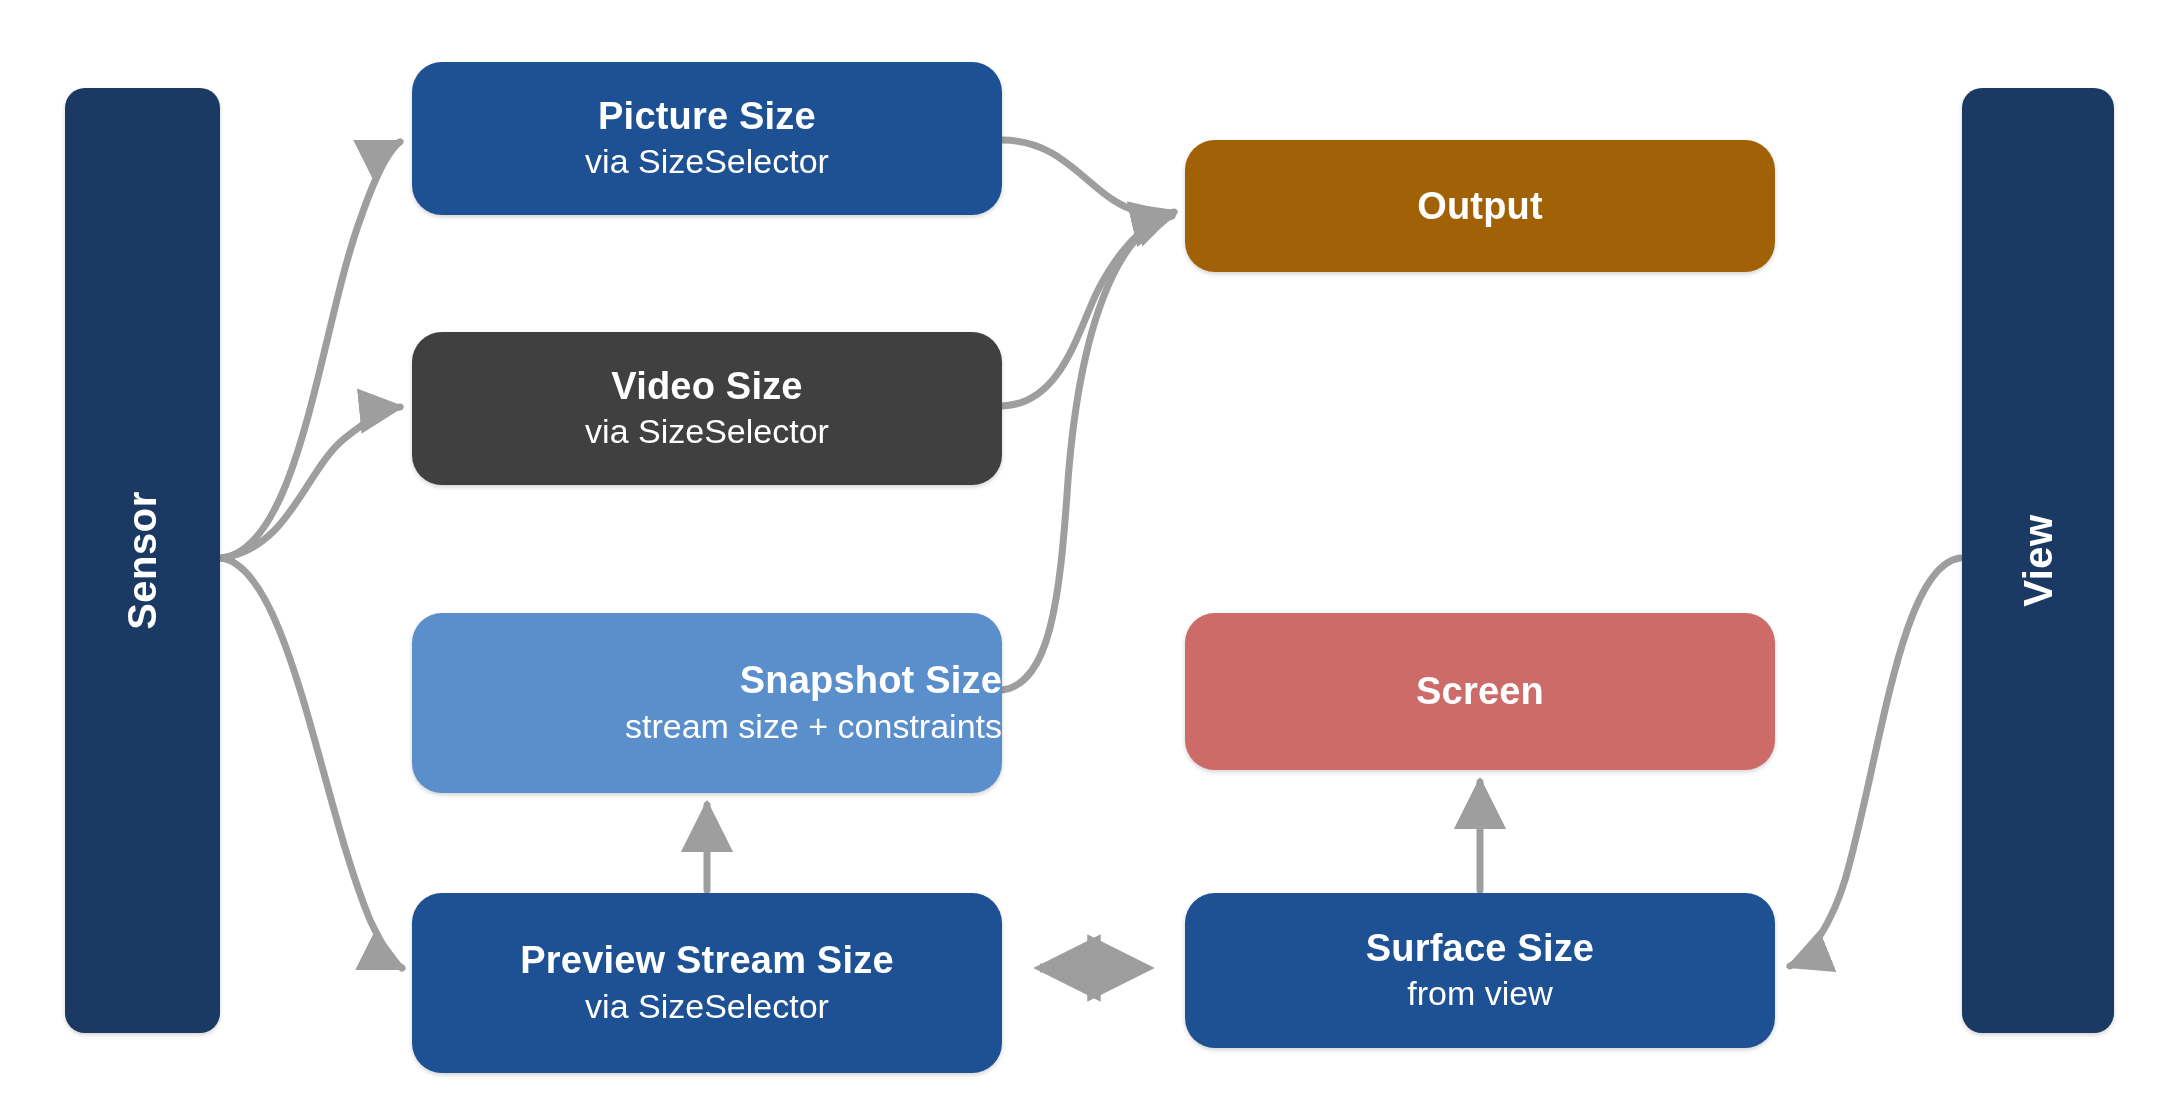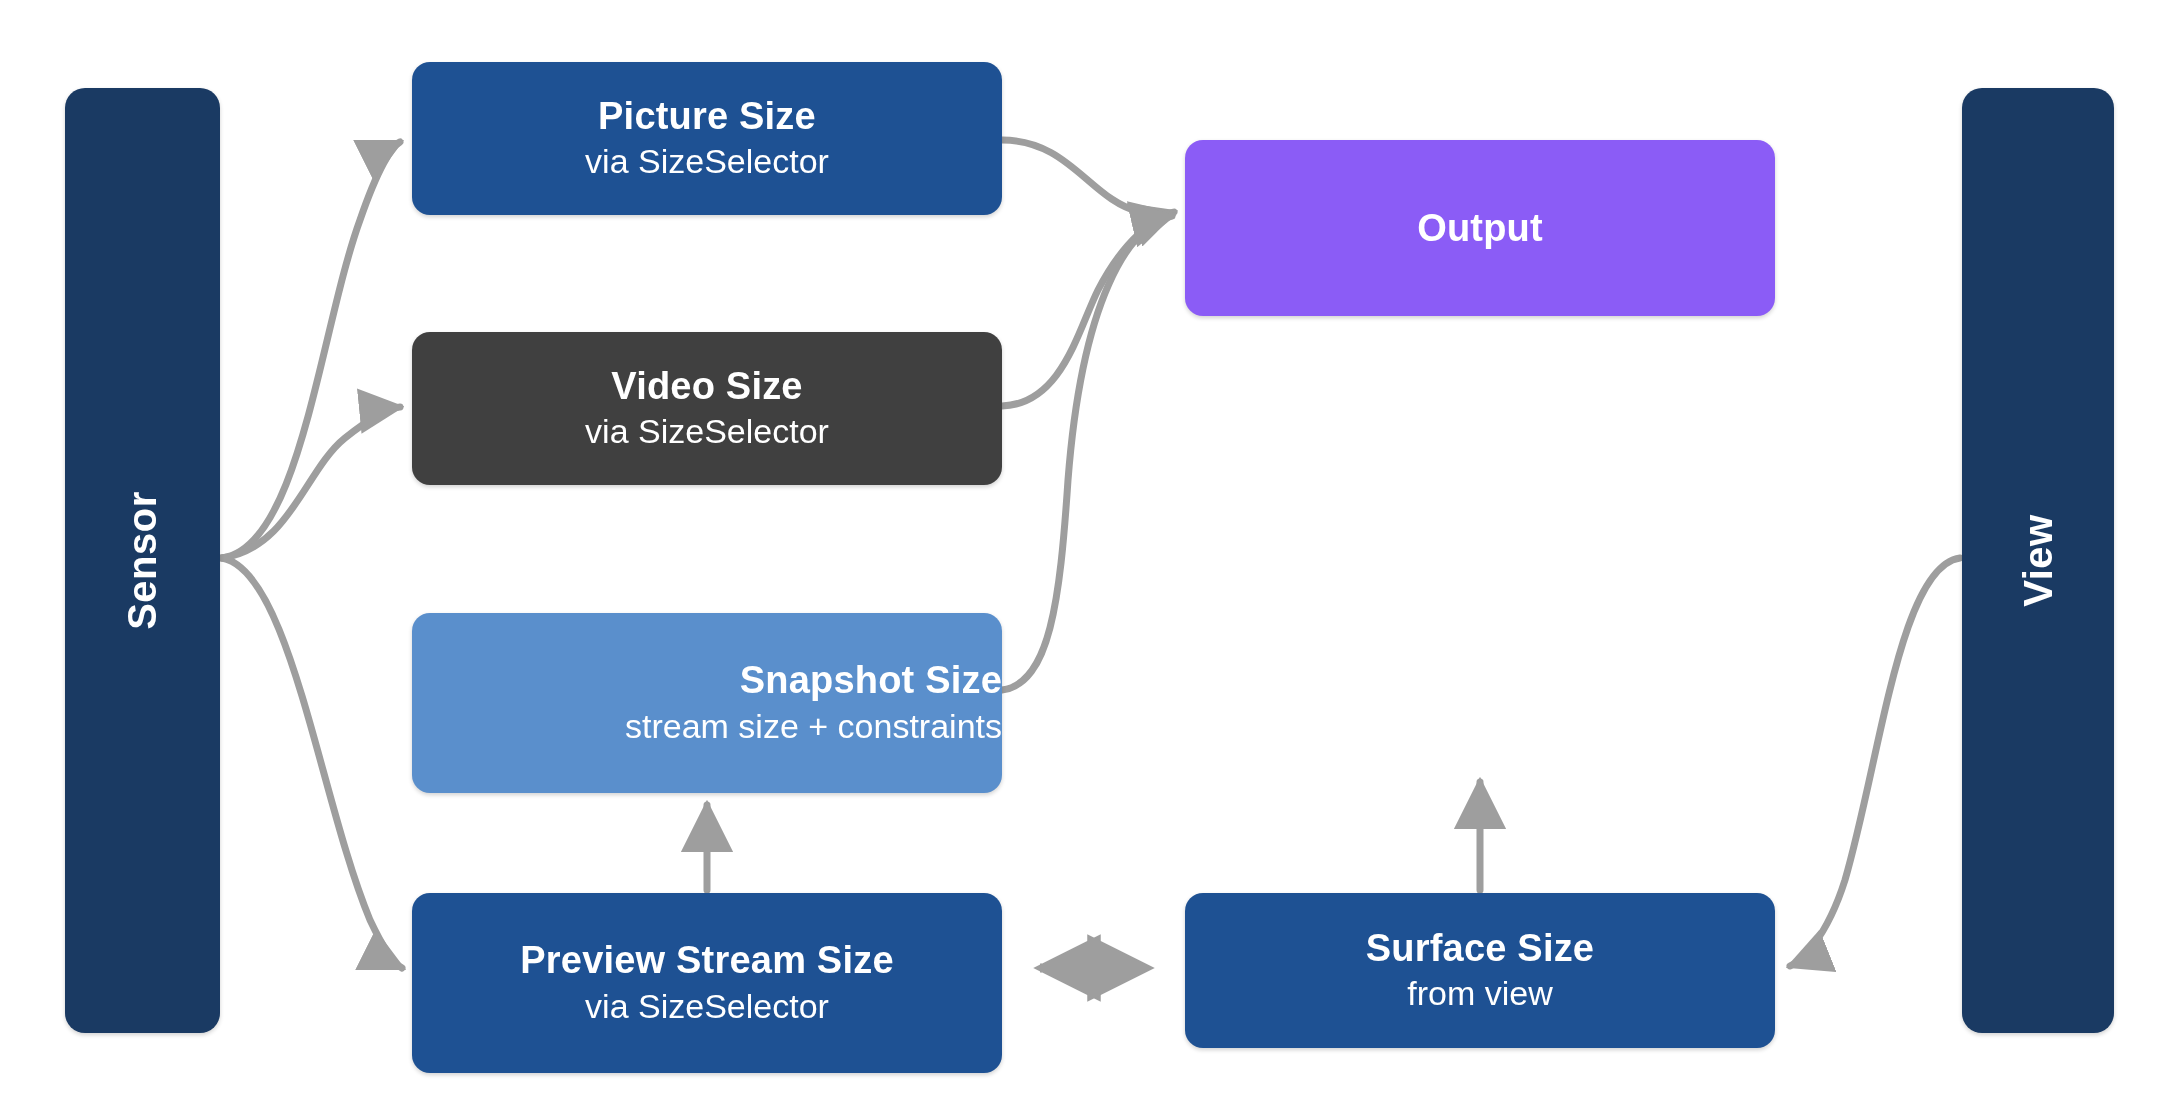--- a/index.html
+++ b/index.html
@@ -23,21 +23,21 @@
     position: absolute;
     left: 0;
     top: 0;
     width: 2182px;
     height: 1104px;
     pointer-events: none;
   }
   .node {
     position: absolute;
     box-sizing: border-box;
-    border-radius: 18px;
+    border-radius: 30px;
     display: flex;
     flex-direction: column;
     align-items: center;
     justify-content: center;
     text-align: center;
     color: #ffffff;
     box-shadow: 0 2px 4px rgba(0,0,0,0.18);
     z-index: 2;
   }
   .node .title {
@@ -73,21 +73,21 @@
   }
   
   .lane-sensor { left: 65px;   top: 88px;  width: 155px; height: 945px; }
   .lane-view   { left: 1962px; top: 88px;  width: 152px; height: 945px; }
 
   .n-picture   { left: 412px;  top: 62px;  width: 590px; height: 153px; background: #1e5193; }
   .n-video     { left: 412px;  top: 332px; width: 590px; height: 153px; background: #404040; }
   .n-snapshot  { left: 412px;  top: 613px; width: 590px; height: 180px; background: #5a8fcc; align-items: flex-end; }
   .n-preview   { left: 412px;  top: 893px; width: 590px; height: 180px; background: #1e5193; }
 
-  .n-output    { left: 1185px; top: 140px; width: 590px; height: 176px; background: #8b5cf6; }
+  .n-output    { left: 1185px; top: 140px; width: 590px; height: 132px; background: #a16207; }
   .n-screen    { left: 1185px; top: 613px; width: 590px; height: 157px; background: #cd6b68; }
   .n-surface   { left: 1185px; top: 893px; width: 590px; height: 155px; background: #1e5193; }
 
   .n-output .title, .n-screen .title { font-size: 38px; }
 </style>
 </head>
 <body>
 
 <div id="canvas">
 
@@ -155,19 +155,22 @@
 
   <div class="node n-preview">
     <span class="title">Preview Stream Size</span>
     <span class="subtitle">via SizeSelector</span>
   </div>
 
   <div class="node n-output">
     <span class="title">Output</span>
   </div>
 
+  <div class="node n-screen">
+    <span class="title">Screen</span>
+  </div>
 
   <div class="node n-surface">
     <span class="title">Surface Size</span>
     <span class="subtitle">from view</span>
   </div>
 
 </div>
 
 </body></html>

